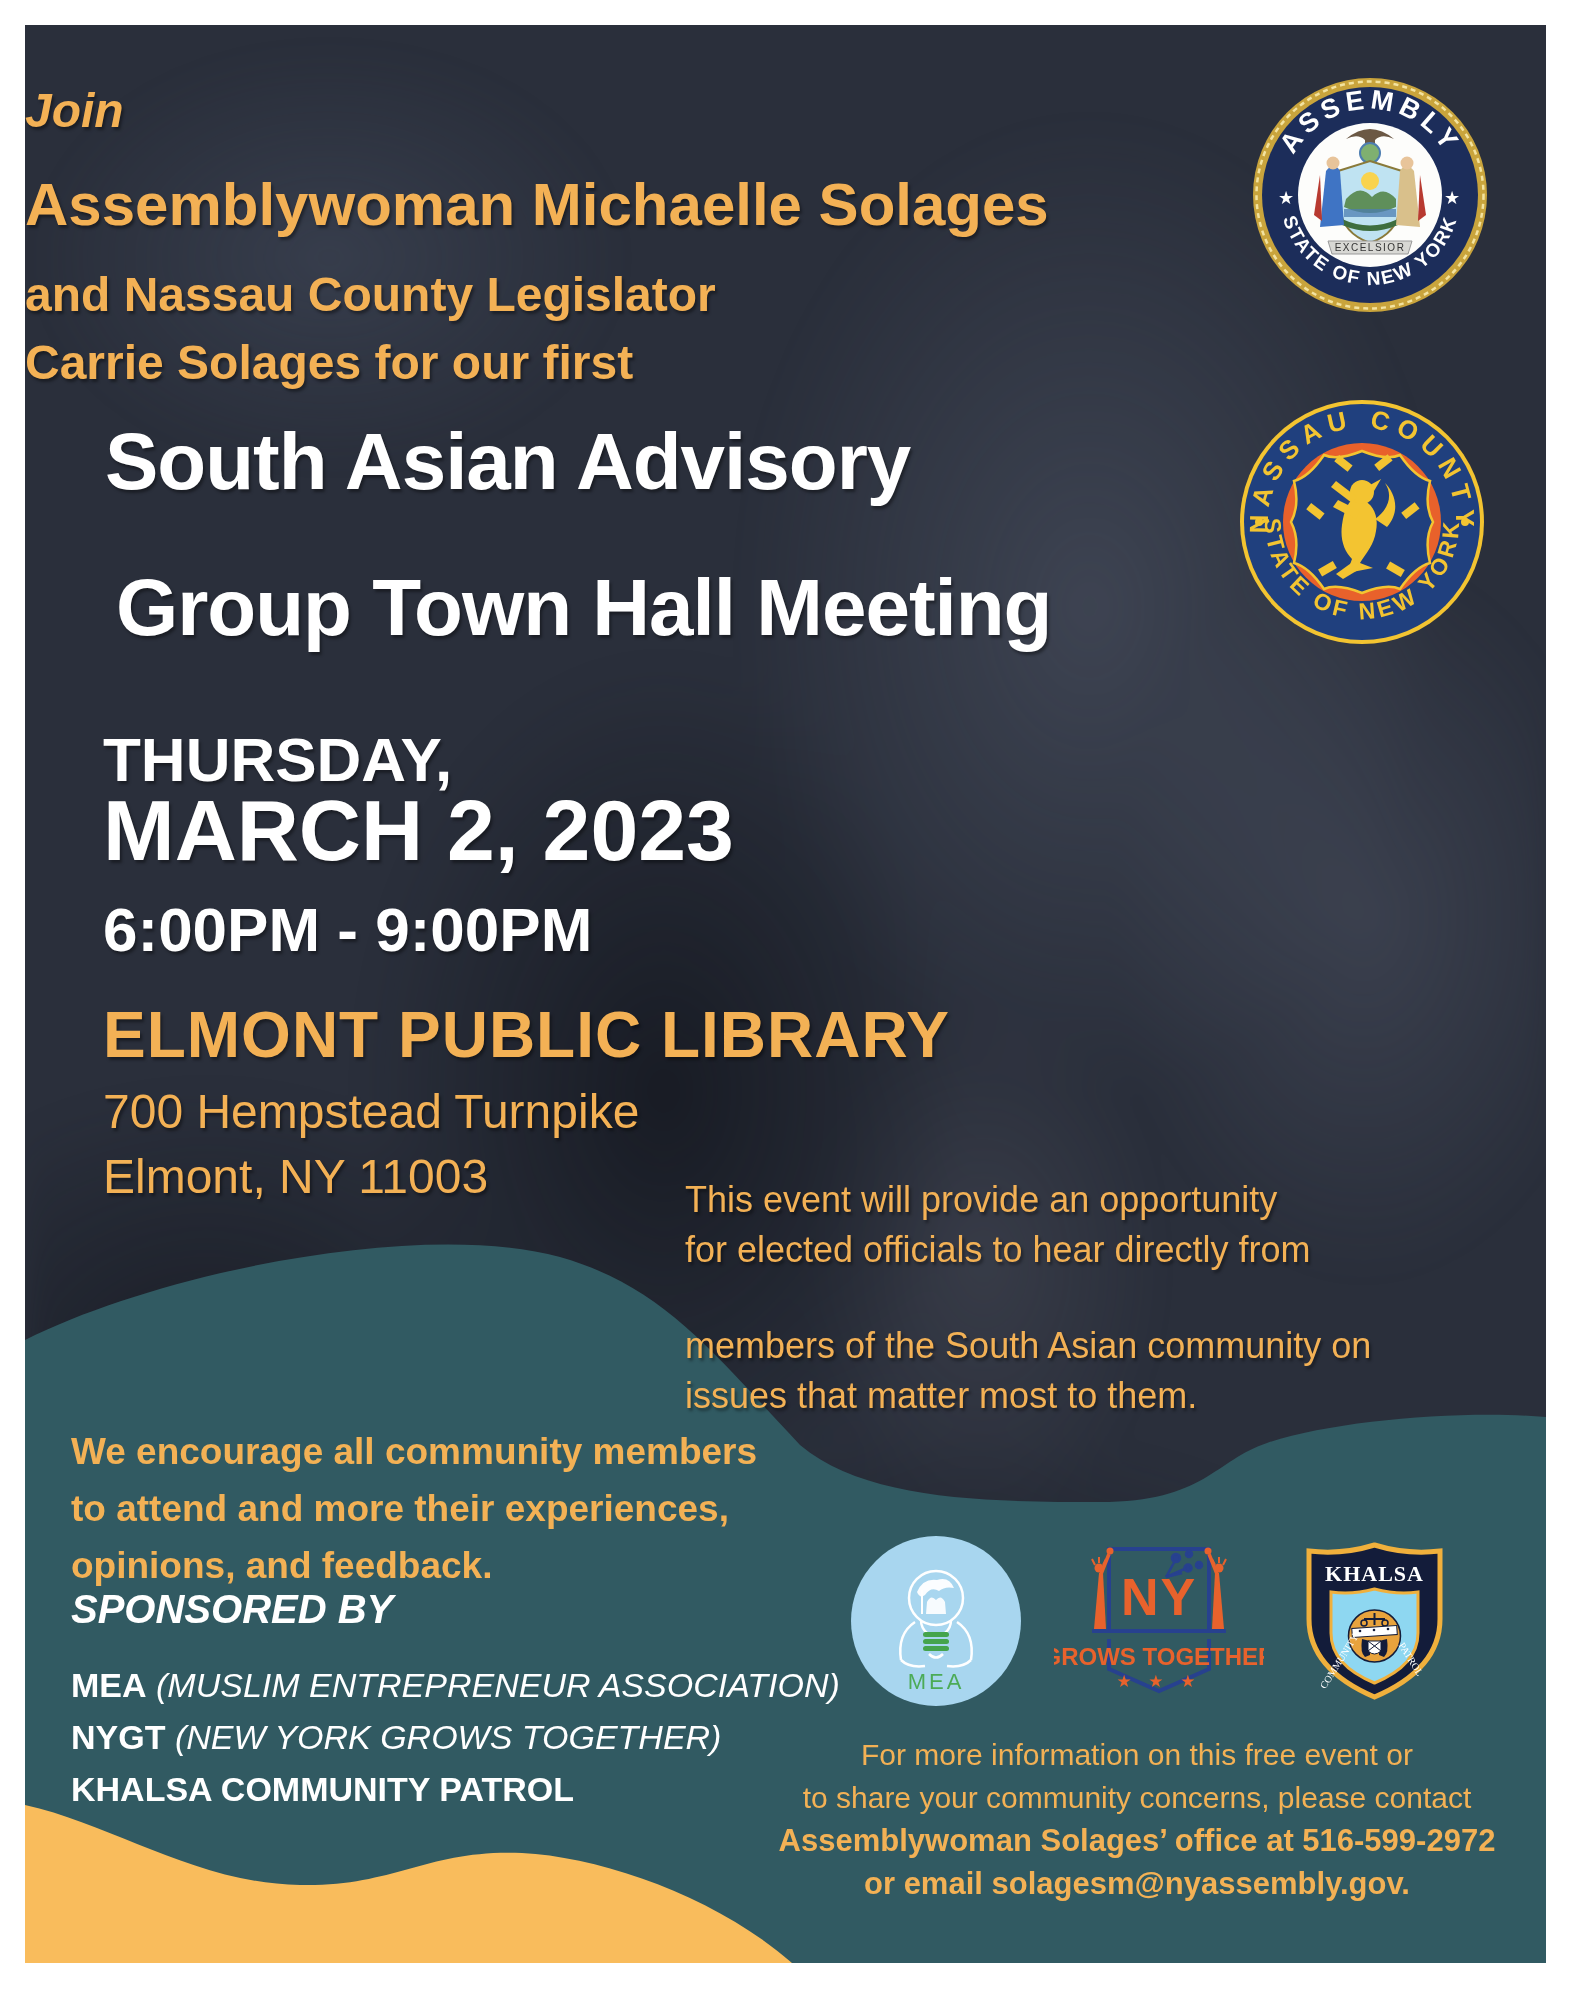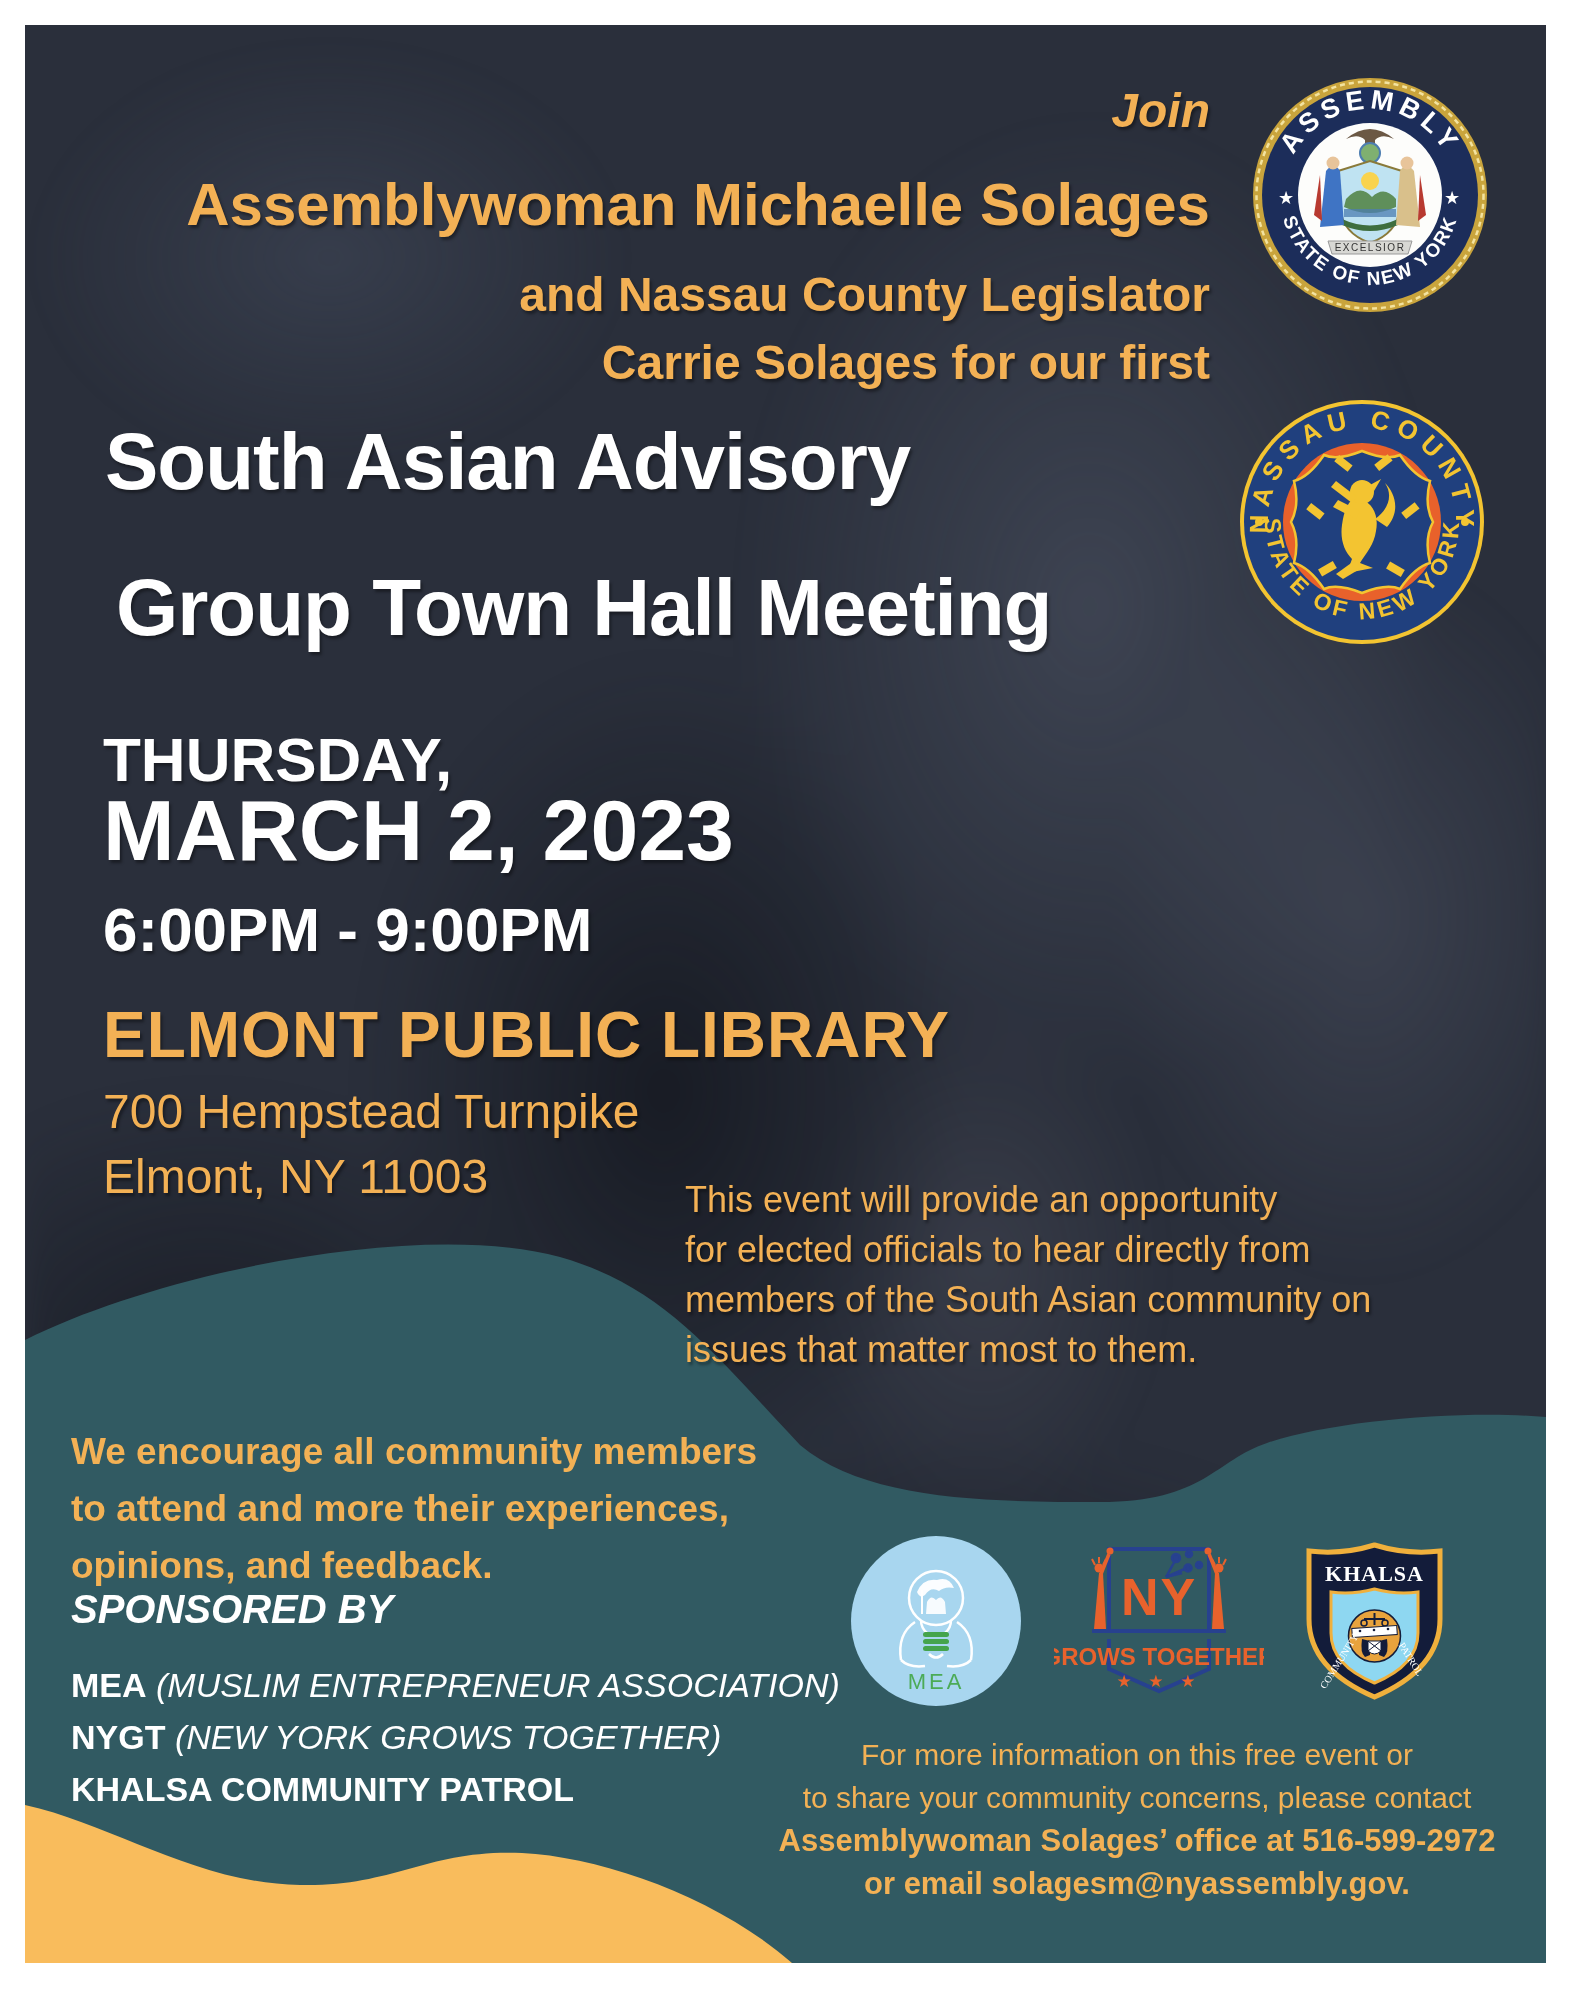--- a/index.html
+++ b/index.html
@@ -17,21 +17,21 @@
       radial-gradient(260px 380px at 63% 64%, rgba(130,128,140,.16), rgba(0,0,0,0) 70%);
     filter:blur(14px);}
   .waves{position:absolute;left:0;top:0;z-index:2;}
   .content{position:absolute;inset:0;z-index:3;}
   .line{position:absolute;white-space:nowrap;}
   .yellow{color:#f3b155;}
   .white{color:#ffffff;}
   .bold{font-weight:bold;}
   .italic{font-style:italic;}
   .shadow{text-shadow:2px 3px 3px rgba(0,0,0,.38);}
-  .hdr{left:0;width:1185px;text-align:right;}
+  .hdr{left:0;width:1185px;text-align:left;}
   .title{font-size:80px;line-height:138px;letter-spacing:-1px;}
   svg text{font-family:"Liberation Sans", sans-serif;}
   svg .serif{font-family:"Liberation Serif", serif;}
 </style>
 </head>
 <body>
 
 <div class="page">
   <div class="flyer">
     <div class="photo"></div>
@@ -54,21 +54,21 @@
       <div class="line white bold shadow" style="left:78px;top:700px;font-size:62px;line-height:70px;">THURSDAY,</div>
       <div class="line white bold shadow" style="left:78px;top:758px;font-size:86px;line-height:95px;">MARCH 2, 2023</div>
       <div class="line white bold shadow" style="left:78px;top:870px;font-size:62px;line-height:70px;">6:00PM - 9:00PM</div>
       <div class="line yellow bold shadow" style="left:78px;top:975px;font-size:64px;line-height:70px;letter-spacing:1px;">ELMONT PUBLIC LIBRARY</div>
       <div class="line yellow shadow" style="left:78px;top:1059px;font-size:48px;line-height:56px;">700 Hempstead Turnpike</div>
       <div class="line yellow shadow" style="left:78px;top:1124px;font-size:48px;line-height:56px;">Elmont, NY 11003</div>
 
       <div style="position:absolute;left:660px;top:1150px;width:880px;text-align:left;">
         <div class="yellow shadow" style="font-size:36px;line-height:50px;">This event will provide an opportunity</div>
         <div class="yellow shadow" style="font-size:36px;line-height:50px;">for elected officials to hear directly from</div>
-        <div class="yellow shadow" style="font-size:36px;line-height:50px;">members of the South Asian community on</div>
+        <div class="yellow shadow" style="font-size:36px;line-height:50px;margin-top:46px;">members of the South Asian community on</div>
         <div class="yellow shadow" style="font-size:36px;line-height:50px;">issues that matter most to them.</div>
       </div>
 
       <div style="position:absolute;left:46px;top:1398px;">
         <div class="yellow bold" style="font-size:37px;line-height:57px;">We encourage all community members</div>
         <div class="yellow bold" style="font-size:37px;line-height:57px;">to attend and more their experiences,</div>
         <div class="yellow bold" style="font-size:37px;line-height:57px;">opinions, and feedback.</div>
       </div>
 
       <div class="line white bold italic" style="left:46px;top:1556px;font-size:40px;line-height:56px;">SPONSORED BY</div>

